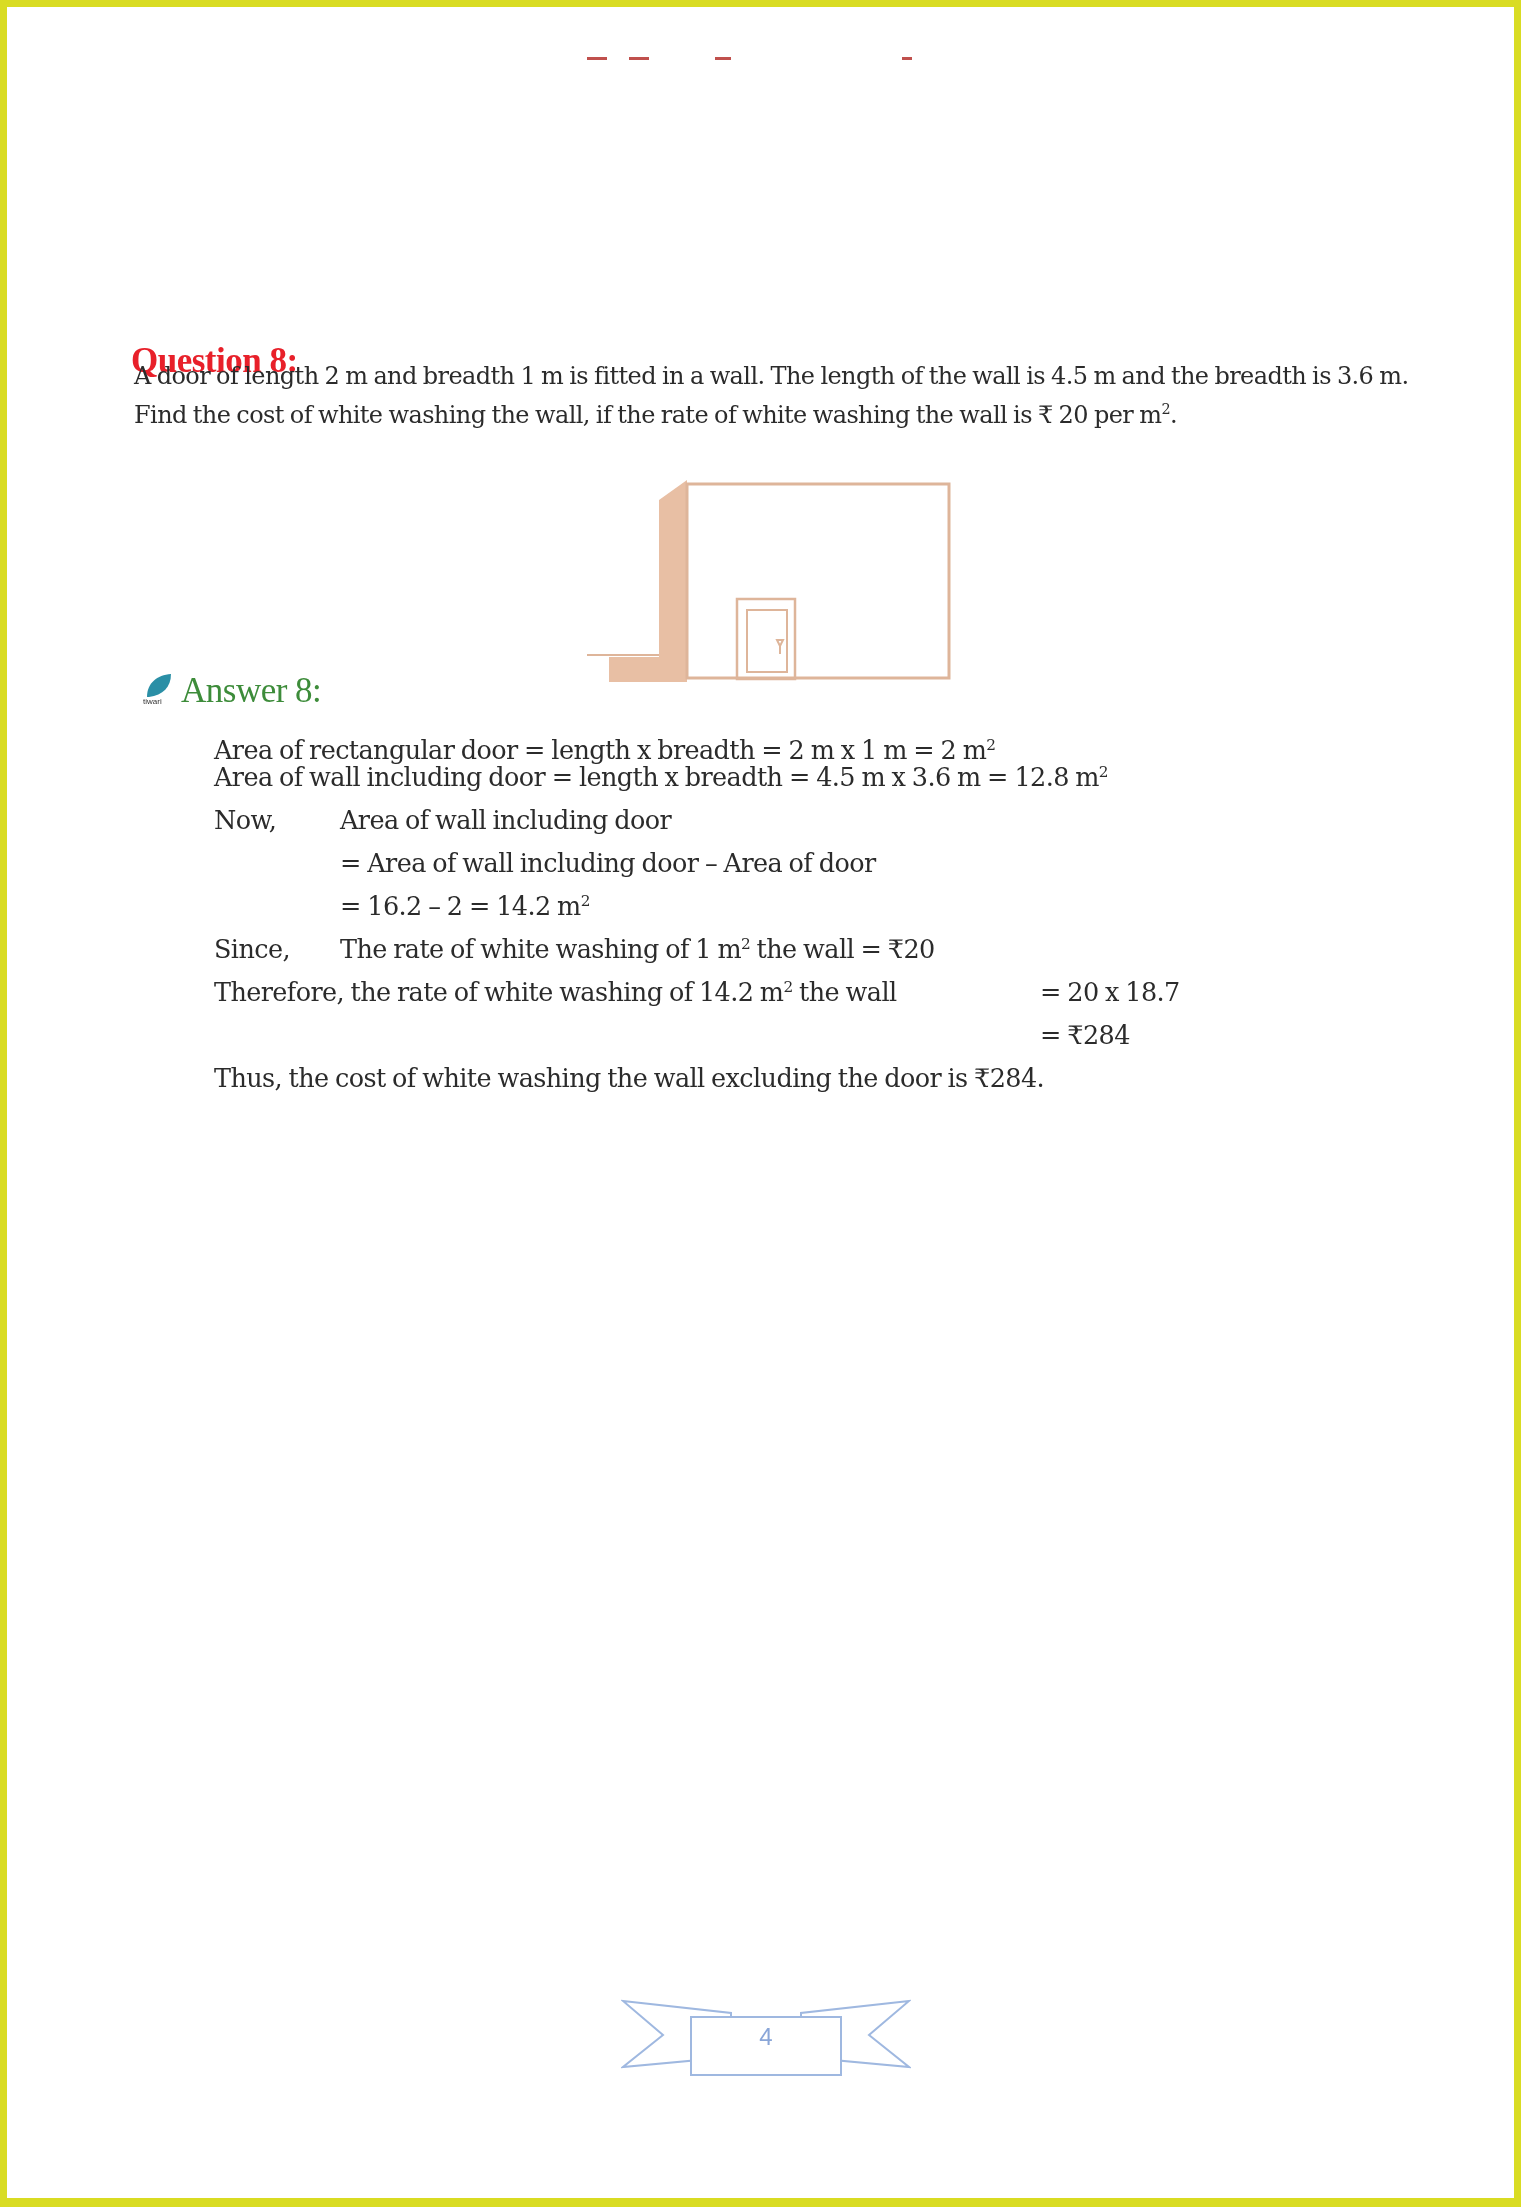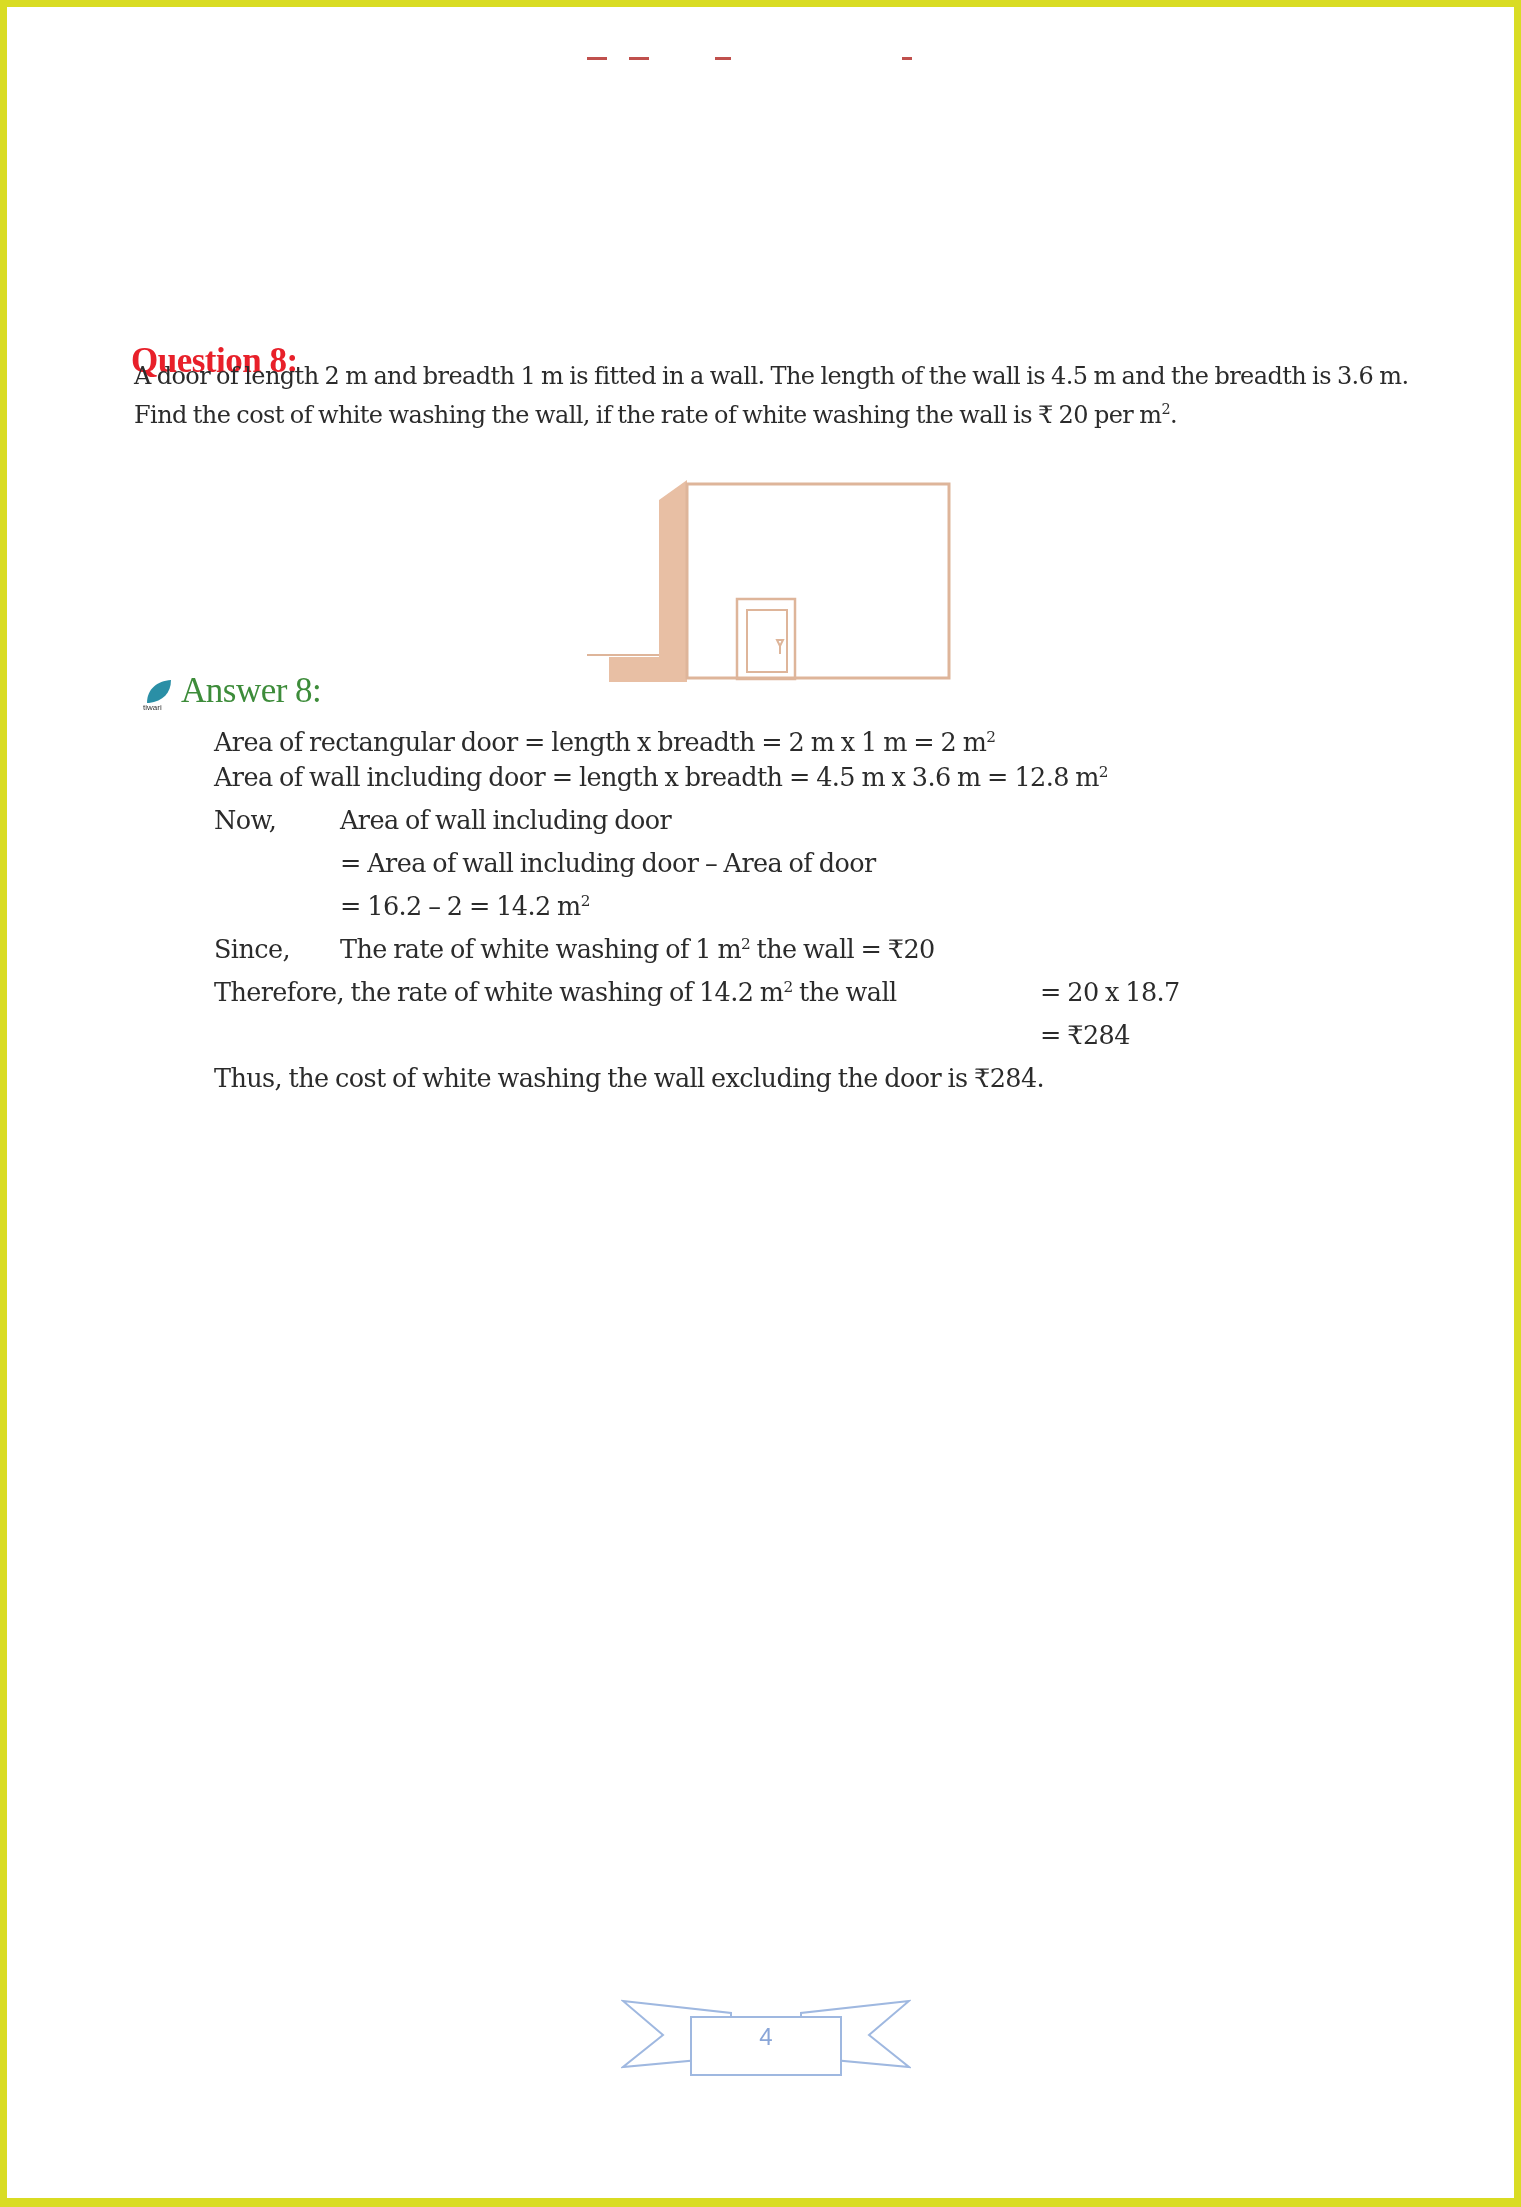--- a/index.html
+++ b/index.html
@@ -26,21 +26,21 @@
     position: absolute; left: 127px; top: 350px; width: 1300px;
     font-family: "DejaVu Serif", serif; font-size: 24px; line-height: 39px;
     color: #2b2b2b; letter-spacing: -0.6px; word-spacing: -1px;
   }
   .q-text sup, .a-body sup { font-size: 0.6em; vertical-align: 0.6em; line-height: 0; }
   .figure {
     position: absolute; left: 580px; top: 465px; width: 390px; height: 210px;
   }
   .a-title {
     position: absolute; left: 134px; top: 664px;
-    display: flex; align-items: flex-end; gap: 6px;
+    display: flex; align-items: flex-start; gap: 6px;
   }
   .a-title .label {
     font-family: "Liberation Serif", serif; font-weight: normal;
     font-size: 35px; color: #3d8c3a; letter-spacing: -0.5px;
   }
   .logo { width: 34px; height: 34px; position: relative; }
   .a-body {
     position: absolute; left: 207px; top: 712px; width: 1150px;
     font-family: "DejaVu Serif", serif; font-size: 25.5px;
     color: #2b2b2b; letter-spacing: -0.6px; word-spacing: -1px;
@@ -82,21 +82,21 @@
 
   <div class="a-title">
     <svg class="logo" viewBox="0 0 34 34">
       <path d="M6 26 C6 12 16 4 30 3 C30 16 22 24 8 26 Z" fill="#2a8fa6"></path>
       <text x="2" y="33" font-size="8" fill="#333" font-family="Liberation Sans, sans-serif">tiwari</text>
     </svg>
     <span class="label">Answer 8:</span>
   </div>
 
   <div class="a-body">
-    <div class="line" style="top:8px;left:0"><span>Area of rectangular door = length x breadth = 2 m x 1 m = 2 m</span><sup>2</sup></div>
+    <div class="line" style="top:16px;left:0"><span>Area of rectangular door = length x breadth = 2 m x 1 m = 2 m</span><sup>2</sup></div>
     <div class="line" style="top:43px;left:0"><span>Area of wall including door = length x breadth = 4.5 m x 3.6 m = 12.8 m</span><sup>2</sup></div>
     <div class="line" style="top:86px;left:0">Now,</div>
     <div class="line" style="top:86px;left:126px">Area of wall including door</div>
     <div class="line" style="top:129px;left:126px">= Area of wall including door – Area of door</div>
     <div class="line" style="top:172px;left:126px"><span>= 16.2 – 2 = 14.2 m</span><sup>2</sup></div>
     <div class="line" style="top:215px;left:0">Since,</div>
     <div class="line" style="top:215px;left:126px"><span>The rate of white washing of 1 m</span><sup>2</sup><span> the wall = ₹20</span></div>
     <div class="line" style="top:258px;left:0"><span>Therefore, the rate of white washing of 14.2 m</span><sup>2</sup><span> the wall</span></div>
     <div class="line" style="top:258px;left:826px">= 20 x 18.7</div>
     <div class="line" style="top:301px;left:826px">= ₹284</div>

